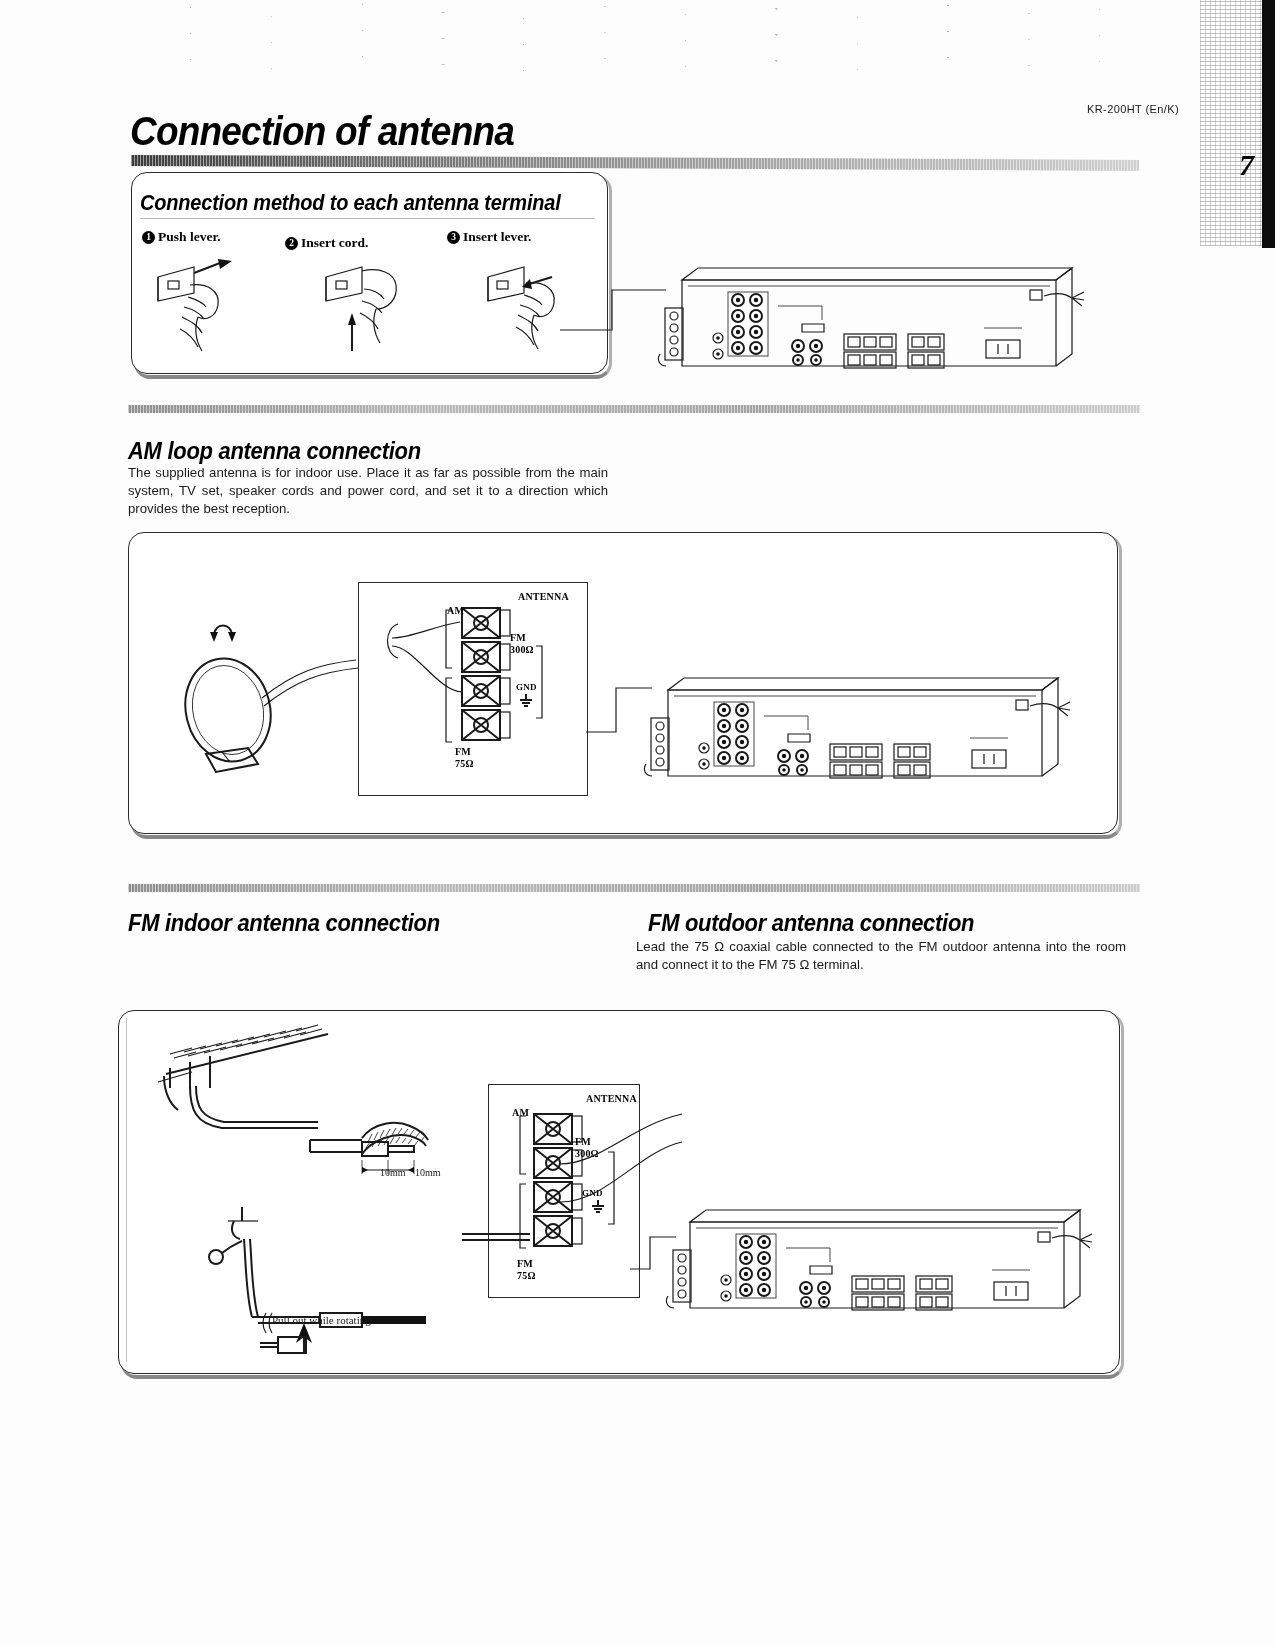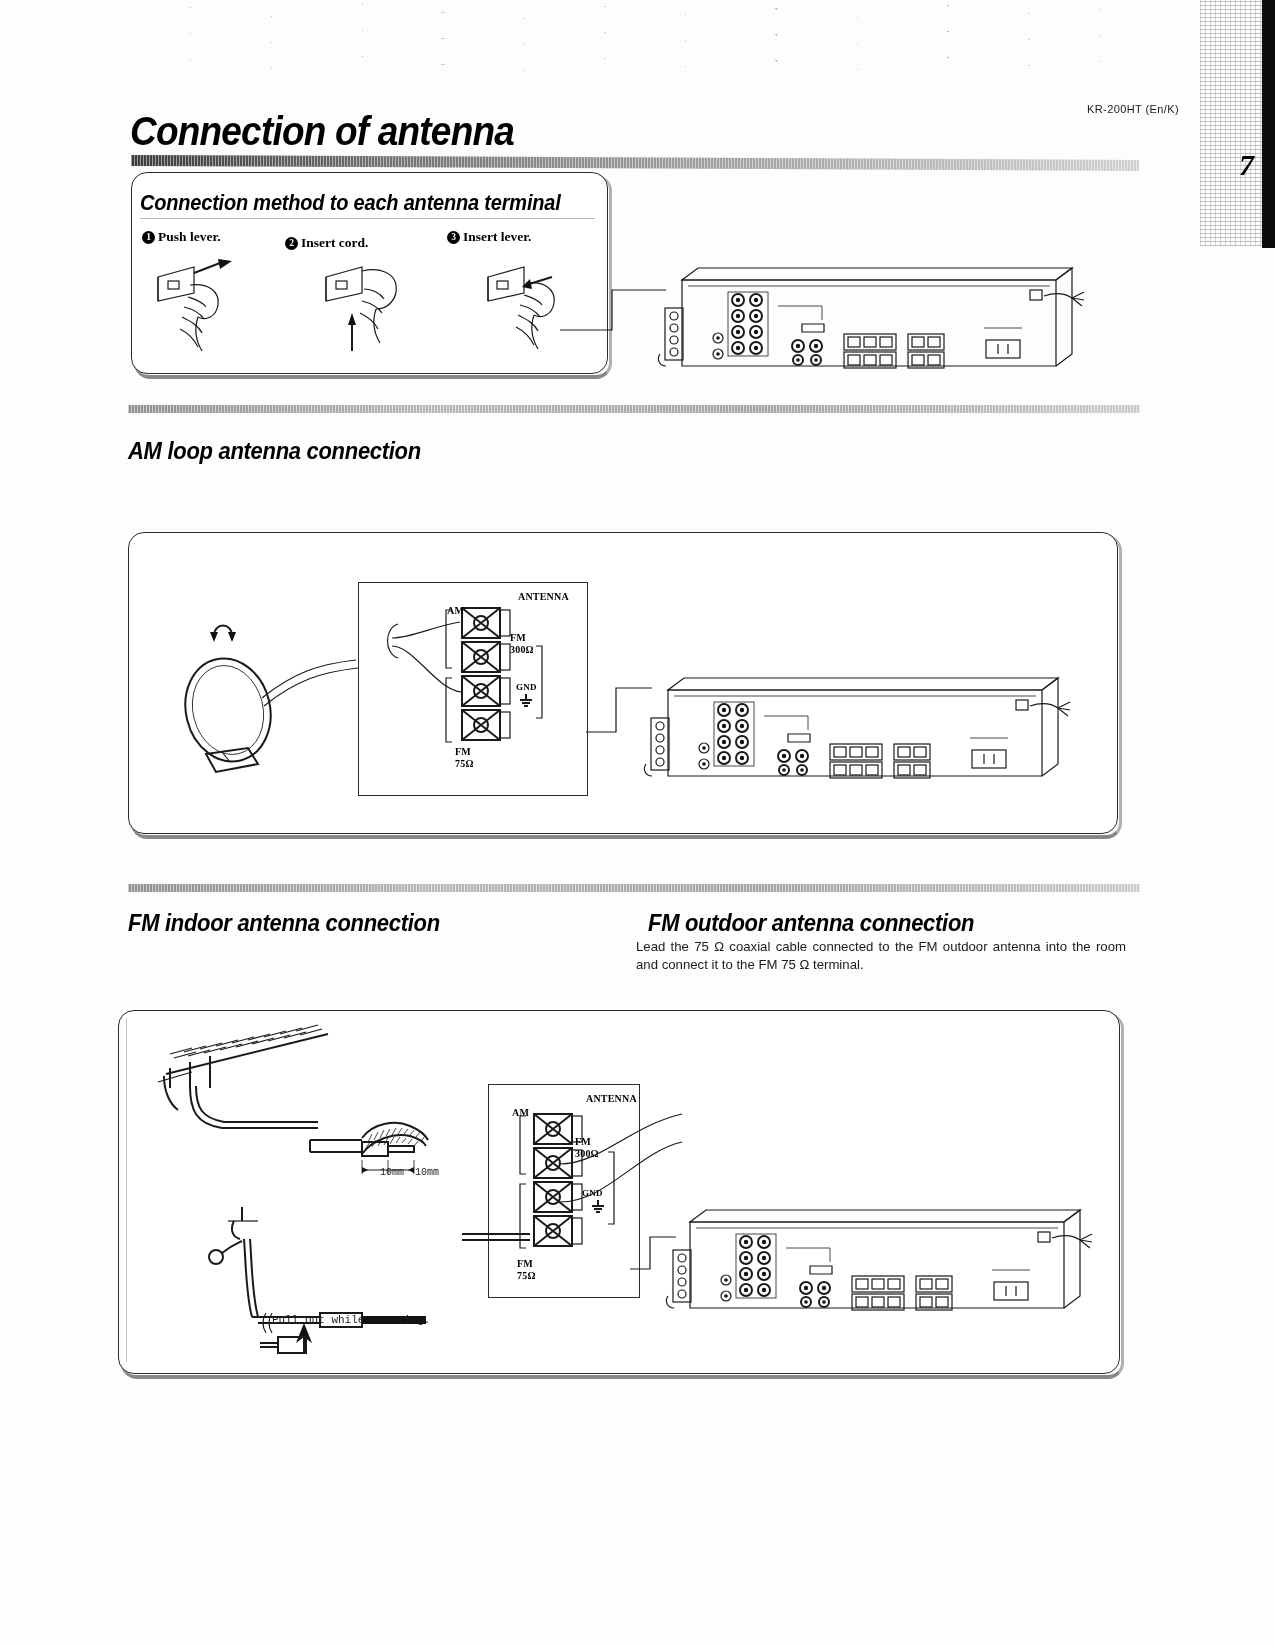--- a/index.html
+++ b/index.html
@@ -203,21 +203,21 @@
     position: absolute;
     font-family: Liberation Serif, serif;
     font-weight: bold;
     font-size: 10px;
     color: #000;
     white-space: nowrap;
     letter-spacing: .2px;
   }
   .dlabel-sm {
     position: absolute;
-    font-family: Liberation Mono, monospace;
+    font-family: Liberation Serif, serif;
     font-size: 11px;
     color: #1b1b1b;
     white-space: nowrap;
   }
   .callout {
     position: absolute;
     font-family: "Liberation Sans", sans-serif;
     font-size: 12px;
     line-height: 16px;
     color: #1b1b1b;
@@ -380,20 +380,21 @@
 
       <path class="ln" d="M392,34 C404,30 414,32 420,36"></path>
       <path class="ln" d="M420,36 L432,30 M420,36 L432,38 M420,36 L430,44"></path>
       <rect class="ln" x="378" y="28" width="12" height="10"></rect>
     </svg>
   </div>
 
   <div class="divider" style="left:128px; top:405px; width:1012px;"></div>
 
   <div class="sec-head" style="left:128px; top:437px;">AM loop antenna connection</div>
+  <div class="sec-body" style="left:128px; top:464px; width:480px;">The supplied antenna is for indoor use. Place it as far as possible from the main system, TV set, speaker cords and power cord, and set it to a direction which provides the best reception.</div>
 
   <div class="panel" style="left:128px; top:532px; width:988px; height:300px;"></div>
   <div class="panel-shadow" style="left:131px; top:535px; width:988px; height:300px;"></div>
 
   <svg style="position:absolute; left:170px; top:612px;" width="200" height="180">
 
     <path class="ln2" d="M44,24 C44,10 62,10 62,24"></path>
     <path class="fillk" d="M40,20 L48,20 L44,30 Z"></path>
     <path class="fillk" d="M58,20 L66,20 L62,30 Z"></path>
 

